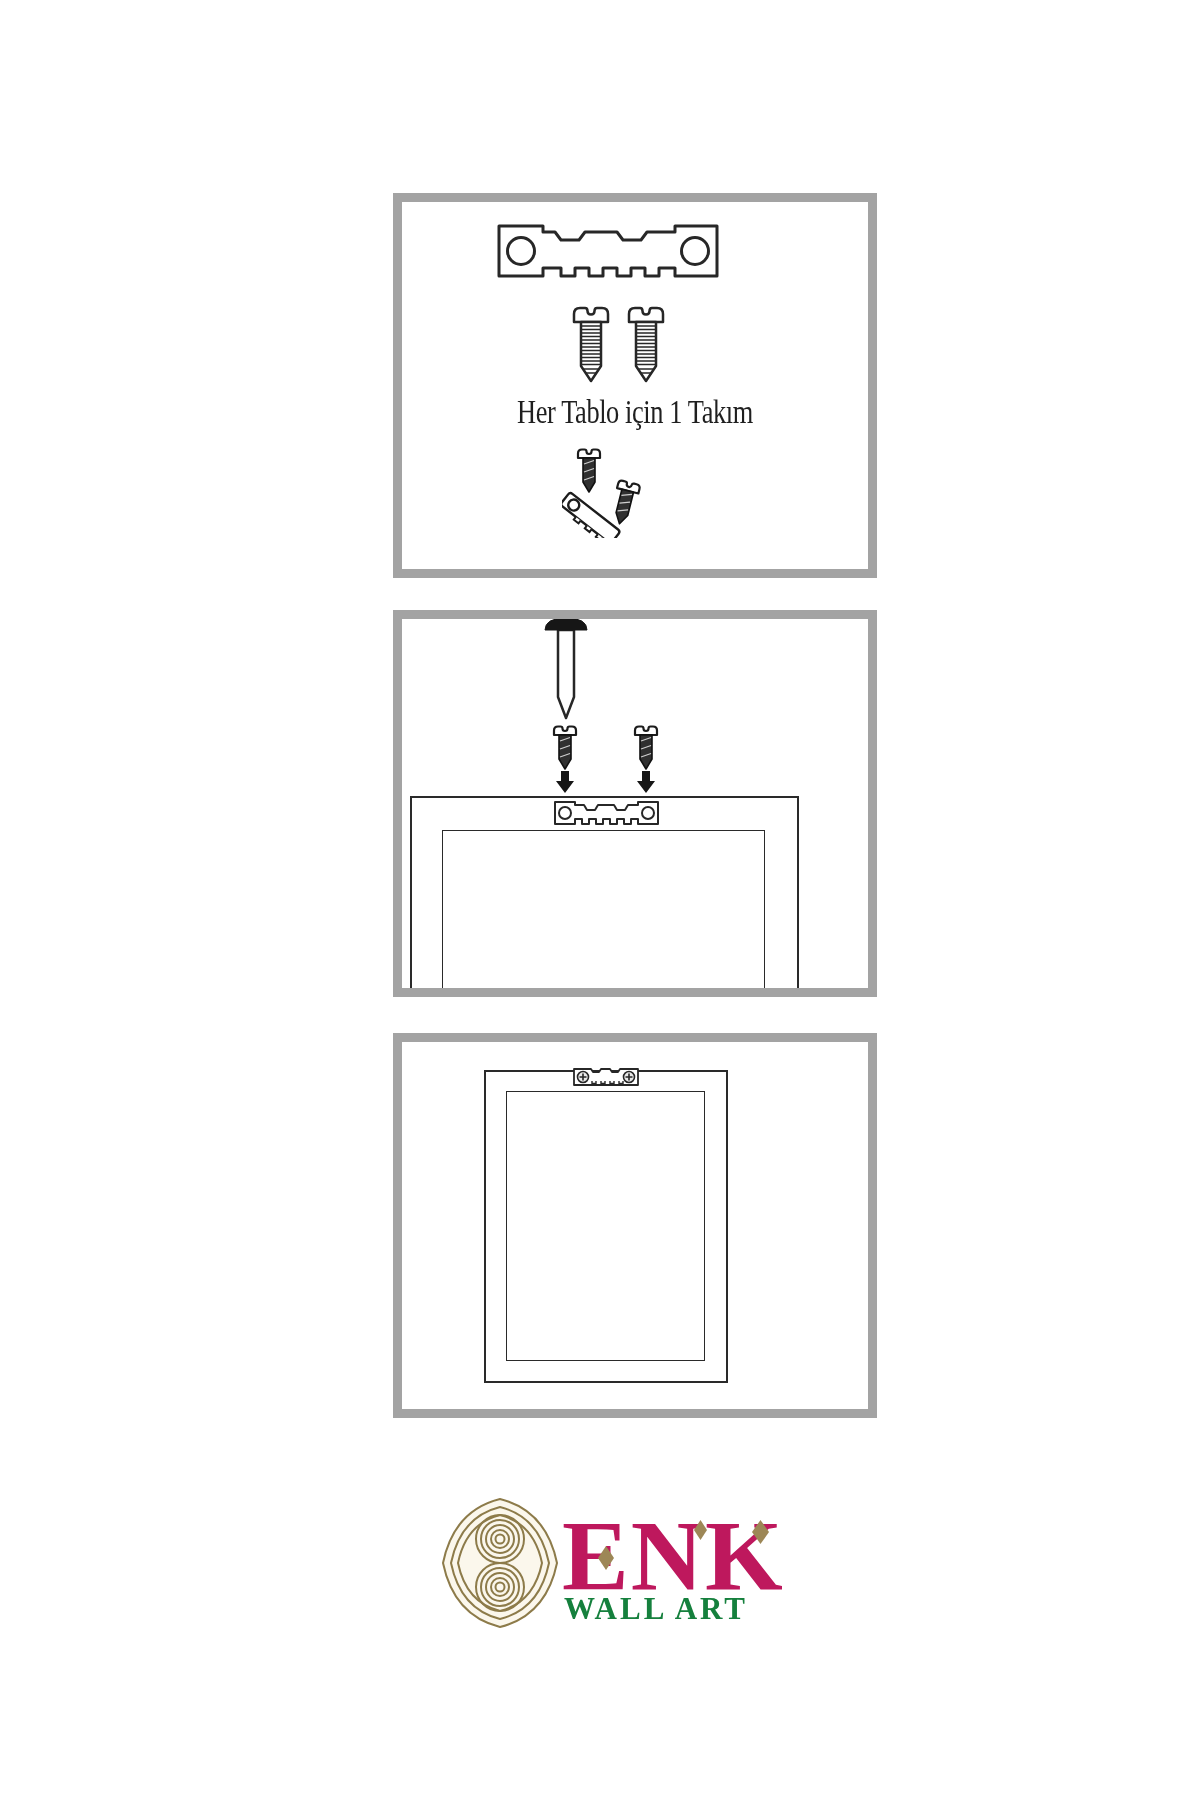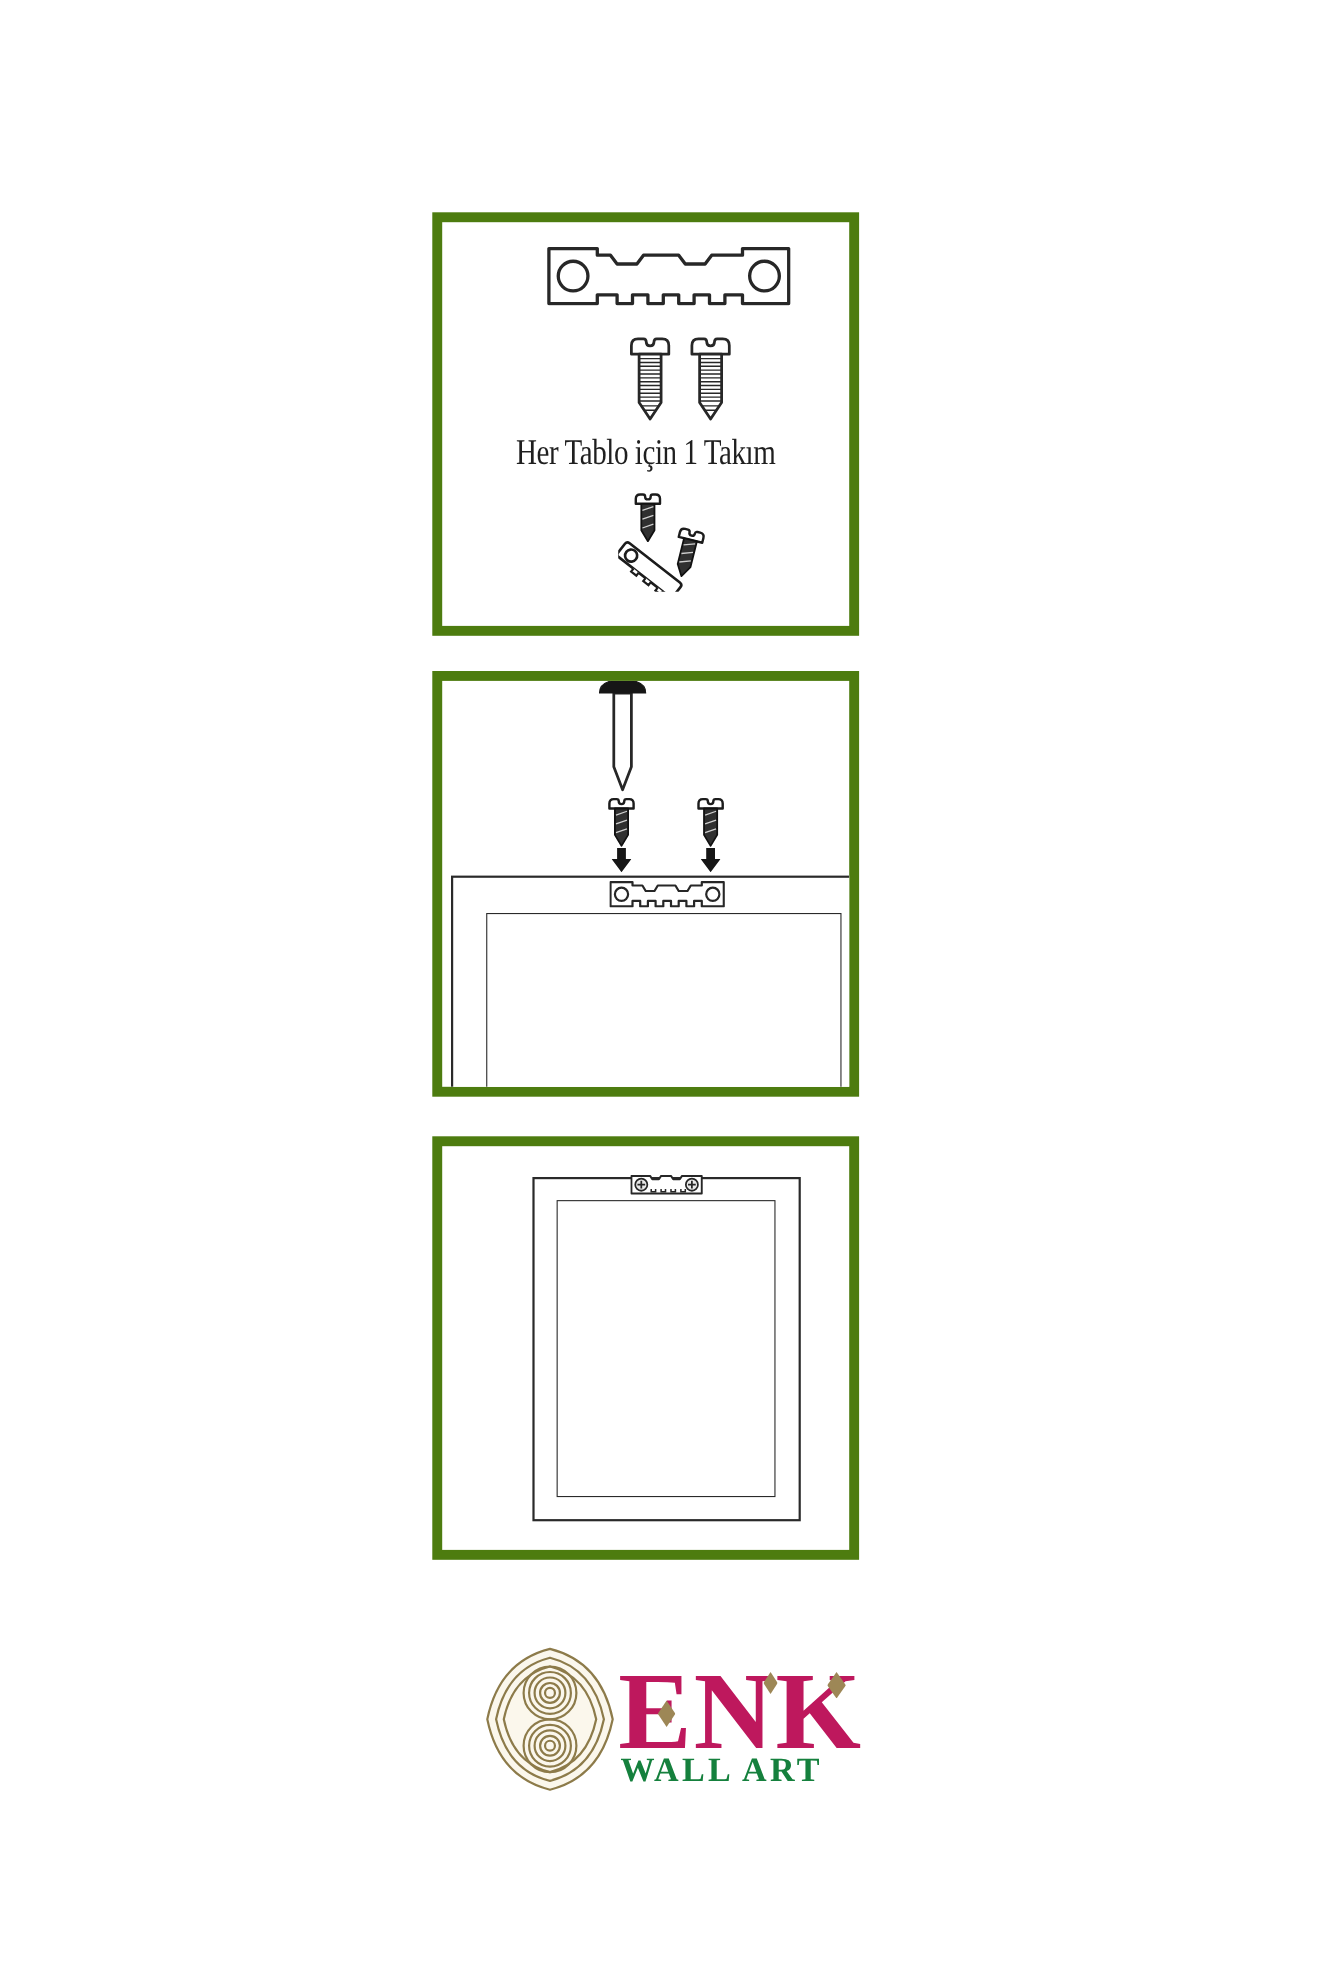--- a/index.html
+++ b/index.html
@@ -1,22 +1,22 @@
 <!DOCTYPE html>
 <html><head>
 <meta charset="utf-8">
 <style>
   html,body{margin:0;padding:0;background:#ffffff;}
   #page{
     position:relative;width:1200px;height:1800px;background:#ffffff;
     font-family:"Liberation Serif", serif;overflow:hidden;
   }
   .panel{
-    position:absolute;left:393px;width:388px;
-    border:9px solid #4d7c0f;background:#ffffff;box-sizing:border-box;
+    position:absolute;left:393px;width:484px;
+    border:9px solid #a3a3a3;background:#ffffff;box-sizing:border-box;
   }
   .panel-content{position:absolute;inset:0;overflow:hidden;}
   .abs{position:absolute;}
   .caption{
     position:absolute;left:0;right:0;text-align:center;
     font-size:33px;color:#1f1f1f;letter-spacing:-0.5px;
     transform:scaleX(0.80);transform-origin:center;
     font-family:"Liberation Serif", serif;font-weight:400;
   }
   .frame-rect{position:absolute;background:#ffffff;box-sizing:border-box;}

